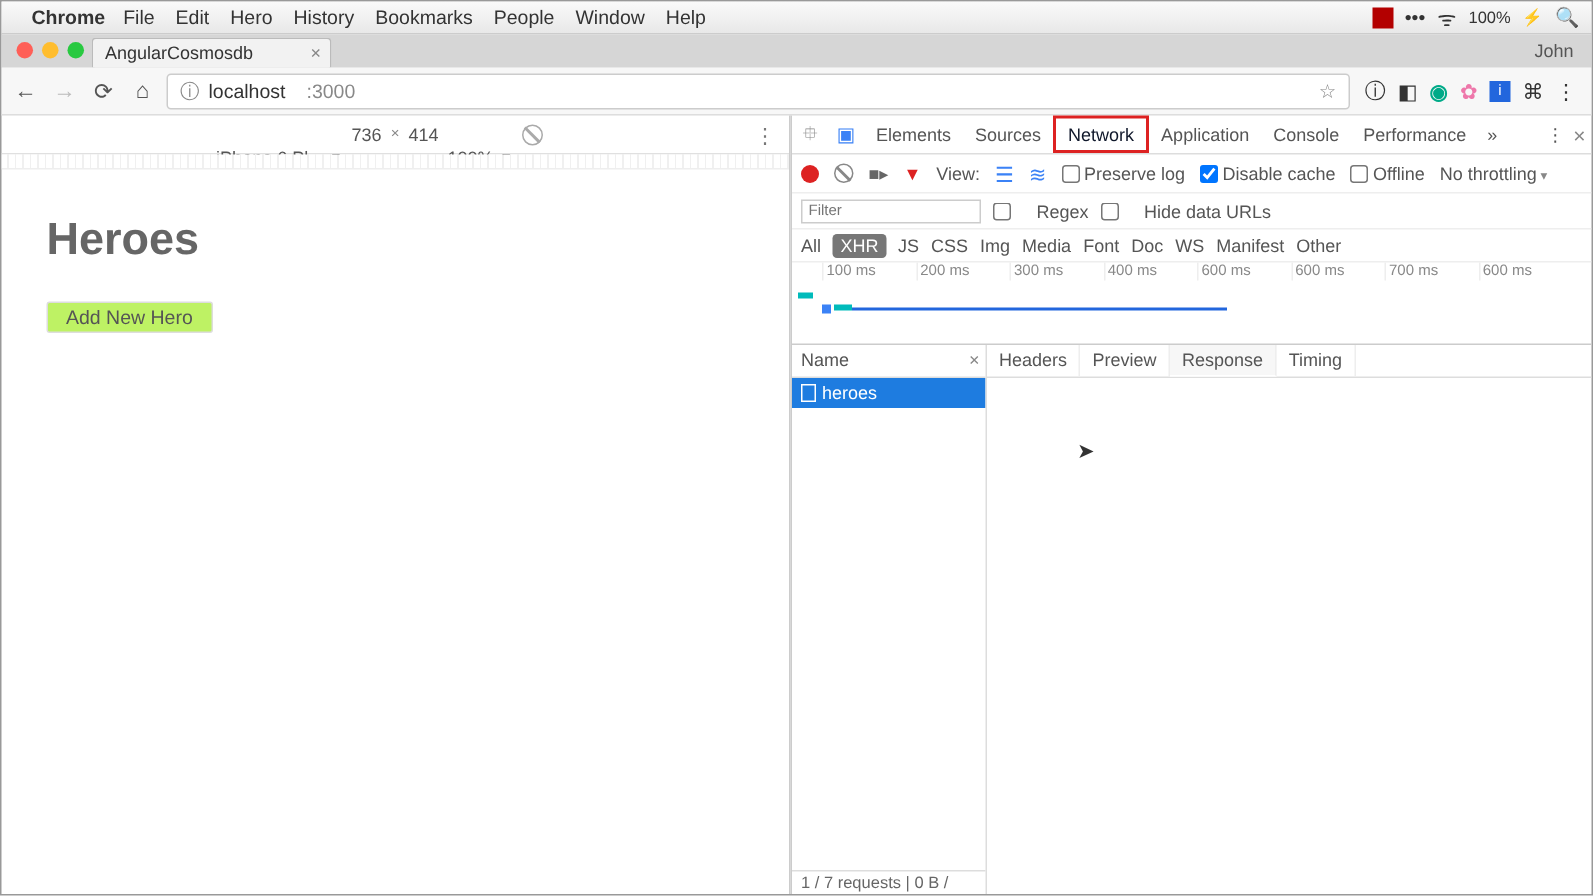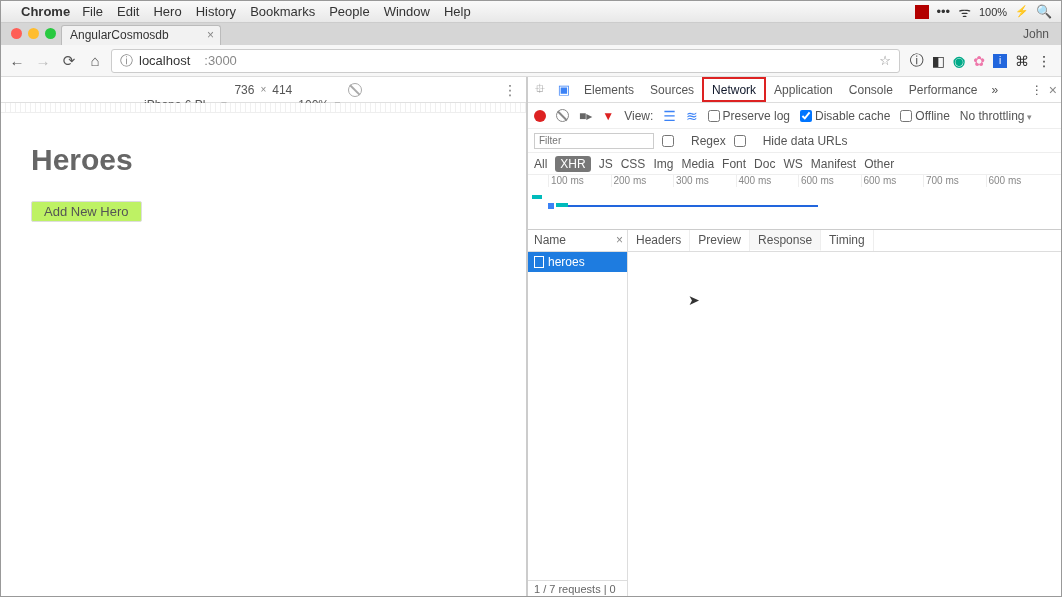--- a/index.html
+++ b/index.html
@@ -101,21 +101,21 @@
 .net-timeline .ticks { display: flex; position: absolute; top: 0; left: 20px; right: 13px; }
 .net-timeline .tick { flex: 1; border-left: 1px solid #eee; padding-left: 2px; height: 12px; }
 .net-timeline .waterfall { position: absolute; top: 18px; left: 0; right: 0; height: 32px; }
 .net-timeline .bar1 { position: absolute; left: 4px; top: 2px; width: 10px; height: 4px; background: #0bb; }
 .net-timeline .bar2 { position: absolute; left: 20px; top: 10px; width: 6px; height: 6px; background: #3b82f6; }
 .net-timeline .bar3 { position: absolute; left: 28px; top: 10px; width: 12px; height: 4px; background: #0bb; }
 .net-timeline .bar-line { position: absolute; left: 40px; top: 12px; width: 250px; height: 2px; background: #2266dd; }
 
 
 .net-body { flex: 1; display: flex; }
-.net-list { width: 100px; border-right: 1px solid #ddd; display: flex; flex-direction: column; }
+.net-list { width: 130px; border-right: 1px solid #ddd; display: flex; flex-direction: column; }
 .net-list-head { height: 22px; border-bottom: 1px solid #ddd; font-size: 12px; padding: 3px 6px; color: #555; position: relative; }
 .net-list-head .xclose { position: absolute; right: 4px; top: 3px; font-size: 12px; color: #888; }
 .net-list-items { flex: 1; overflow: auto; }
 .net-list-item { height: 20px; font-size: 12px; padding: 2px 6px; display: flex; align-items: center; gap: 4px; }
 .net-list-item.sel { background: #1e7ce0; color: #fff; }
 .net-list-item .file-icon { width: 10px; height: 12px; border: 1px solid currentColor; display: inline-block; }
 .net-detail { flex: 1; display: flex; flex-direction: column; }
 .net-detail-tabs { height: 22px; border-bottom: 1px solid #ddd; display: flex; font-size: 12px; }
 .net-detail-tabs .dt { padding: 3px 8px; color: #555; border-right: 1px solid #eee; cursor: pointer; }
 .net-detail-tabs .dt.active { background: #f7f7f7; border-bottom: 1px solid #fff; }

